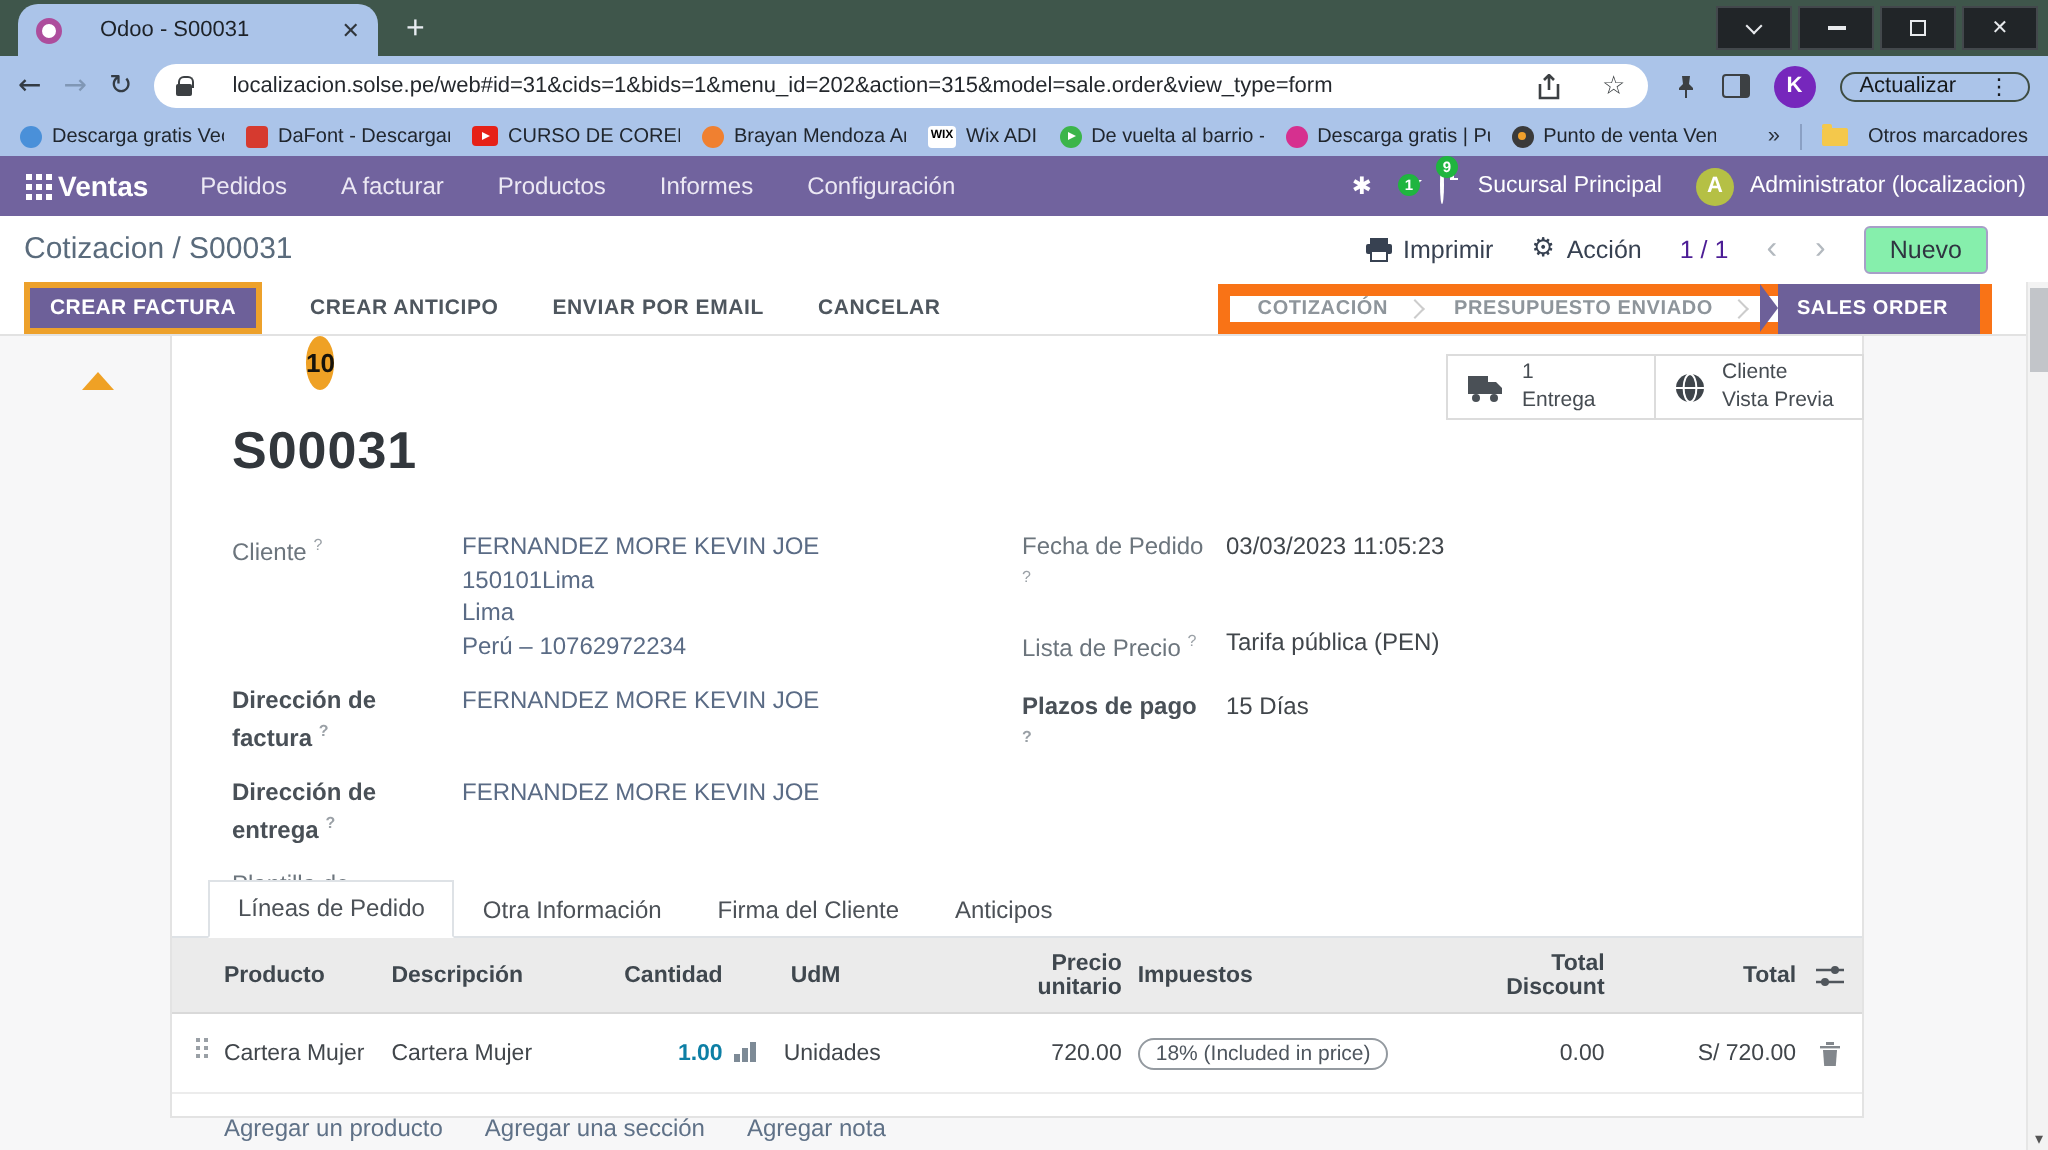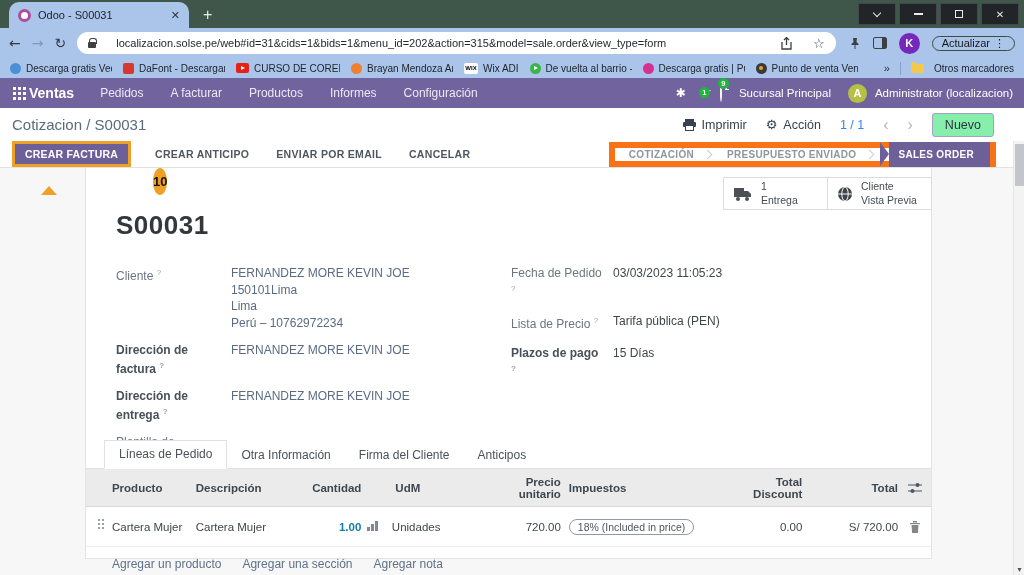--- a/index.html
+++ b/index.html
@@ -2,21 +2,21 @@
 <html><head>
 <meta charset="utf-8">
 <style>
   * { margin:0; padding:0; box-sizing:border-box; }
   body { font-family:"Liberation Sans","DejaVu Sans",sans-serif; background:#ddd; }
   .window { position:relative; width:1024px; height:575px; overflow:hidden; background:#fff; }
 
   
   .titlebar { height:28px; background:#3f564b; display:flex; align-items:flex-end; }
   .tab { margin-left:9px; width:180px; height:26px; background:#abc4e9; border-radius:10px 10px 0 0;
-         display:flex; align-items:center; gap:7px; padding:0 9px; }
+         display:flex; align-items:center; gap:19px; padding:0 9px; }
   .favicon { width:13px; height:13px; border:3px solid #ad4d9c; border-radius:50%; background:#fff; flex-shrink:0; }
   .tab-title { font-size:11px; color:#1d2228; flex:1; white-space:nowrap; overflow:hidden; }
   .tab-close { font-size:11px; color:#30363c; cursor:default; }
   .newtab { color:#e8ecf1; font-size:16px; margin:0 0 5px 14px; line-height:1; }
   .win-controls { margin-left:auto; display:flex; gap:3px; align-self:flex-start; margin-top:3px; margin-right:5px; }
   .win-btn { width:38px; height:22px; background:#212528; border:1px solid #43484c; color:#e8eaed;
              display:flex; align-items:center; justify-content:center; font-size:10px; }
   .chev-down { width:6px; height:6px; border-right:1.5px solid #e8eaed; border-bottom:1.5px solid #e8eaed;
                transform:rotate(45deg); margin-top:-3px; }
   .min-line { width:9px; height:1.5px; background:#e8eaed; }
@@ -31,21 +31,21 @@
   .lock::before { content:''; position:absolute; top:-4px; left:1px; width:6px; height:5px;
                   border:1.4px solid #3c4043; border-bottom:none; border-radius:3px 3px 0 0; }
   .url-text { font-size:11px; color:#24282d; white-space:nowrap; overflow:hidden; flex:1; }
   .toolbar-right { display:flex; align-items:center; gap:12px; margin-left:2px; }
   .star { font-size:13px; color:#3c4043; font-family:"DejaVu Sans",sans-serif; }
   .side-panel { width:14px; height:12px; border:1.4px solid #3c4043; border-radius:2px; position:relative; }
   .side-panel::after { content:''; position:absolute; right:0; top:0; width:4px; height:100%; background:#3c4043; }
   .avatar-k { width:21px; height:21px; border-radius:50%; background:#7627bc; color:#fff; font-size:11px;
               font-weight:700; display:flex; align-items:center; justify-content:center; }
   .update-btn { height:15px; border:1.5px solid #3e4c42; border-radius:12px; display:flex; align-items:center;
-                gap:4px; padding:0 9px; font-size:11px; color:#16191c; }
+                gap:16px; padding:0 9px; font-size:11px; color:#16191c; }
   .kebab { font-size:11px; color:#16191c; font-family:"DejaVu Sans",sans-serif; }
 
   .bookmarks { height:20px; background:#abc4e9; display:flex; align-items:center; padding:0 10px; gap:11px;
                font-size:10px; color:#20262e; }
   .bm { display:flex; align-items:center; gap:5px; flex-shrink:1; min-width:0; }
   .bm span { white-space:nowrap; overflow:hidden; max-width:86px; }
   .bm-ic { width:11px; height:11px; border-radius:50%; flex-shrink:0; }
   .ic-blue { background:#4a90d9; }
   .ic-red-sq { background:#d63a2f; border-radius:2px; }
   .yt { width:13px; height:10px; background:#e62117; border-radius:2px; position:relative; flex-shrink:0; }
@@ -90,21 +90,21 @@
   .avatar-a { width:19px; height:19px; border-radius:50%; background:#b5c045; color:#fff; font-size:11px;
               font-weight:700; display:flex; align-items:center; justify-content:center; }
   .user-name { font-size:11.5px; margin-left:-9px; }
 
   
   .control-panel { height:33px; background:#fff; display:flex; align-items:center; padding:0 12px; }
   .breadcrumb { font-size:15px; color:#5a6b7c; }
   .cp-right { margin-left:auto; display:flex; align-items:center; gap:19px; margin-right:18px; }
   .cp-item { display:flex; align-items:center; gap:6px; font-size:12.5px; color:#374151; }
   .gear { font-size:13px; font-family:"DejaVu Sans",sans-serif; color:#374151; }
-  .pager { font-size:12.5px; color:#3b82f6; }
+  .pager { font-size:12.5px; color:#4c1d95; }
   .pg-chev { font-size:16px; color:#b3b9bf; line-height:1; }
   .nuevo-btn { border:1px solid #a79fc8; border-radius:3px; padding:4px 12px; font-size:12.5px; color:#2f3440; background:#86efac; }
 
   
   .statusbar { height:27px; background:#fff; border-bottom:1px solid #e2e2e2; display:flex; align-items:center;
                padding:0 12px; gap:27px; }
   .btn-primary { background:#6d6099; color:#fff; font-size:10.5px; font-weight:700; letter-spacing:.2px;
                  padding:4px 10px; border:none; box-shadow:0 0 0 3px #eda12b; margin-left:3px; }
   .btn-flat { font-size:10.5px; font-weight:700; letter-spacing:.3px; color:#4e565e; background:none; border:none; }
   .pipeline { margin-left:auto; margin-right:16px; display:flex; align-items:center; height:25px;

